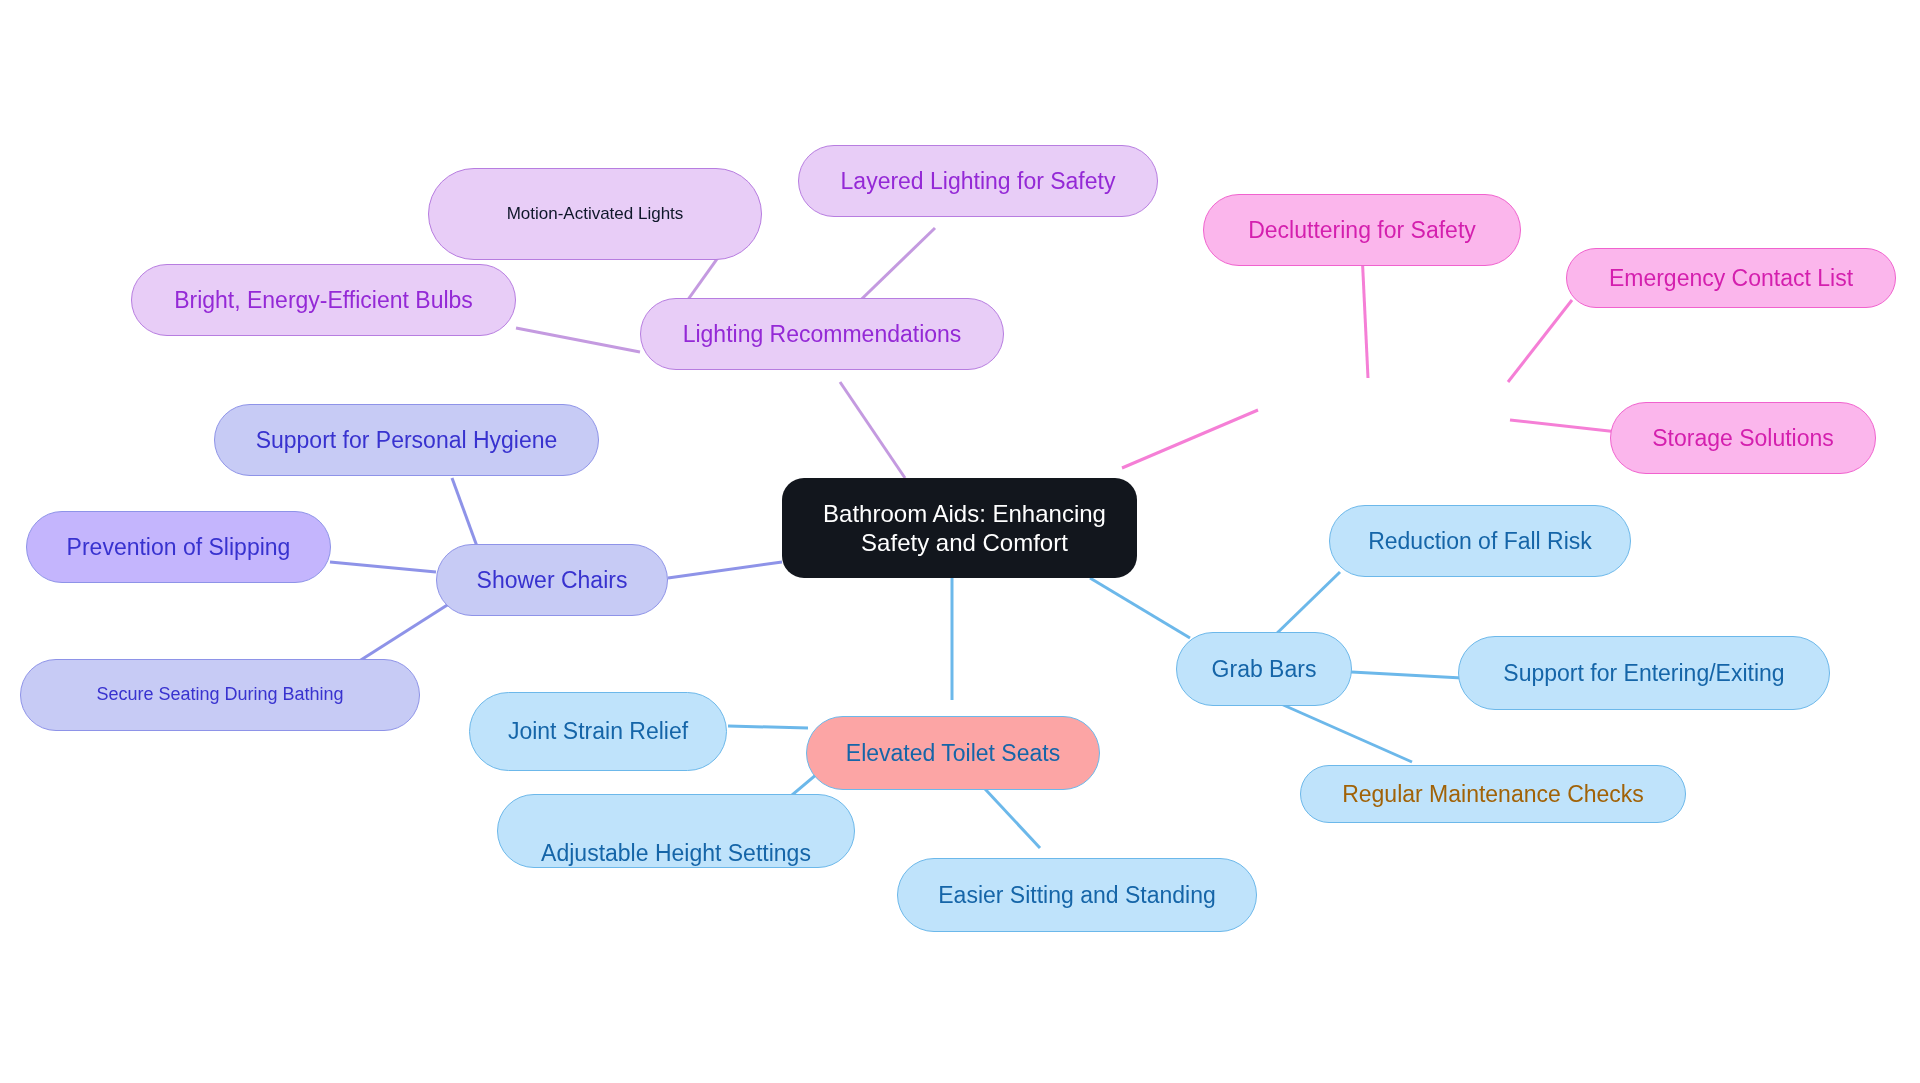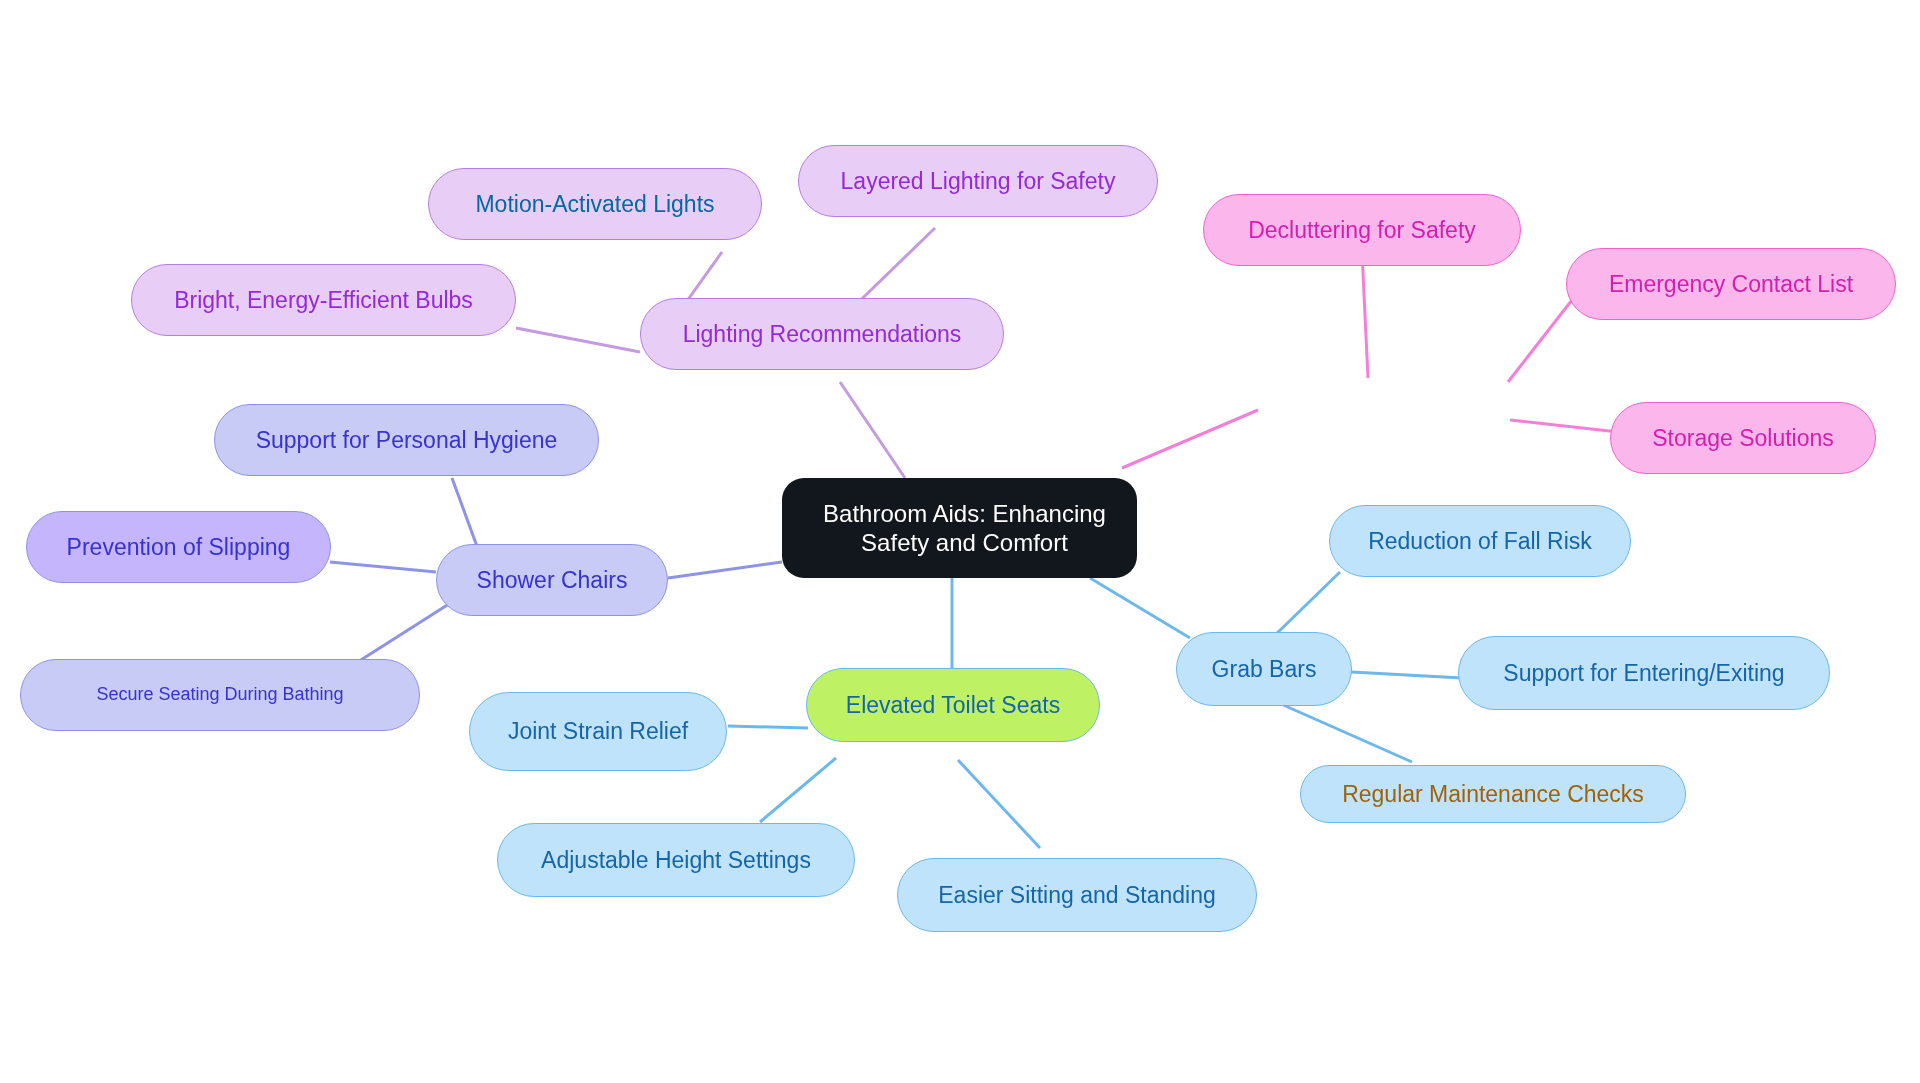--- a/index.html
+++ b/index.html
@@ -90,38 +90,38 @@
   </svg>
 
   <div class="node root" style="left:782px; top:478px; width:355px; height:100px; background:#12161d; color:#ffffff; font-size:24px;padding-left:36px;">
     <span class="node-label">Bathroom Aids: Enhancing Safety and Comfort</span>
   </div>
 
   <div class="node" style="left:640px; top:298px; width:364px; height:72px; background:#e8cdf7; border-color:#b77de0; color:#9429d6; font-size:23px;justify-content:center;">
     <span class="node-label">Lighting Recommendations</span>
   </div>
 
-  <div class="node" style="left:428px; top:168px; width:334px; height:72px; background:#e8cdf7; border-color:#b77de0; color:#0369a1; font-size:23px;">
+  <div class="node" style="left:428px; top:168px; width:334px; height:92px; background:#e8cdf7; border-color:#b77de0; color:#0f172a; font-size:17px;">
     <span class="node-label">Motion-Activated Lights</span>
   </div>
 
   <div class="node" style="left:798px; top:145px; width:360px; height:72px; background:#e8cdf7; border-color:#b77de0; color:#9429d6; font-size:23px;">
     <span class="node-label">Layered Lighting for Safety</span>
   </div>
 
   <div class="node" style="left:131px; top:264px; width:385px; height:72px; background:#e8cdf7; border-color:#b77de0; color:#9429d6; font-size:23px;">
     <span class="node-label">Bright, Energy-Efficient Bulbs</span>
   </div>
 
 
   <div class="node" style="left:1203px; top:194px; width:318px; height:72px; background:#fbb6ec; border-color:#f062ce; color:#d41fae; font-size:23px;">
     <span class="node-label">Decluttering for Safety</span>
   </div>
 
-  <div class="node" style="left:1566px; top:248px; width:330px; height:72px; background:#fbb6ec; border-color:#f062ce; color:#d41fae; font-size:23px;">
+  <div class="node" style="left:1566px; top:248px; width:330px; height:60px; background:#fbb6ec; border-color:#f062ce; color:#d41fae; font-size:23px;">
     <span class="node-label">Emergency Contact List</span>
   </div>
 
   <div class="node" style="left:1610px; top:402px; width:266px; height:72px; background:#fbb6ec; border-color:#f062ce; color:#d41fae; font-size:23px;">
     <span class="node-label">Storage Solutions</span>
   </div>
 
   <div class="node" style="left:436px; top:544px; width:232px; height:72px; background:#c7cbf5; border-color:#8e93e8; color:#3832cf; font-size:23px;">
     <span class="node-label">Shower Chairs</span>
   </div>
@@ -147,29 +147,29 @@
   </div>
 
   <div class="node" style="left:1458px; top:636px; width:372px; height:74px; background:#bfe3fb; border-color:#6cb8ea; color:#1565a8; font-size:23px;">
     <span class="node-label">Support for Entering/Exiting</span>
   </div>
 
   <div class="node" style="left:1300px; top:765px; width:386px; height:58px; background:#bfe3fb; border-color:#6cb8ea; color:#a16207; font-size:23px;">
     <span class="node-label">Regular Maintenance Checks</span>
   </div>
 
-  <div class="node" style="left:806px; top:668px; width:294px; height:74px; background:#bef264; border-color:#6cb8ea; color:#1565a8; font-size:23px;">
+  <div class="node" style="left:806px; top:716px; width:294px; height:74px; background:#fca5a5; border-color:#6cb8ea; color:#1565a8; font-size:23px;">
     <span class="node-label">Elevated Toilet Seats</span>
   </div>
 
   <div class="node" style="left:469px; top:692px; width:258px; height:79px; background:#bfe3fb; border-color:#6cb8ea; color:#1565a8; font-size:23px;">
     <span class="node-label">Joint Strain Relief</span>
   </div>
 
-  <div class="node" style="left:497px; top:823px; width:358px; height:74px; background:#bfe3fb; border-color:#6cb8ea; color:#1565a8; font-size:23px;">
+  <div class="node" style="left:497px; top:794px; width:358px; height:74px; background:#bfe3fb; border-color:#6cb8ea; color:#1565a8; font-size:23px;align-items:flex-end;">
     <span class="node-label">Adjustable Height Settings</span>
   </div>
 
   <div class="node" style="left:897px; top:858px; width:360px; height:74px; background:#bfe3fb; border-color:#6cb8ea; color:#1565a8; font-size:23px;">
     <span class="node-label">Easier Sitting and Standing</span>
   </div>
 
 </div>
 
 </body></html>

